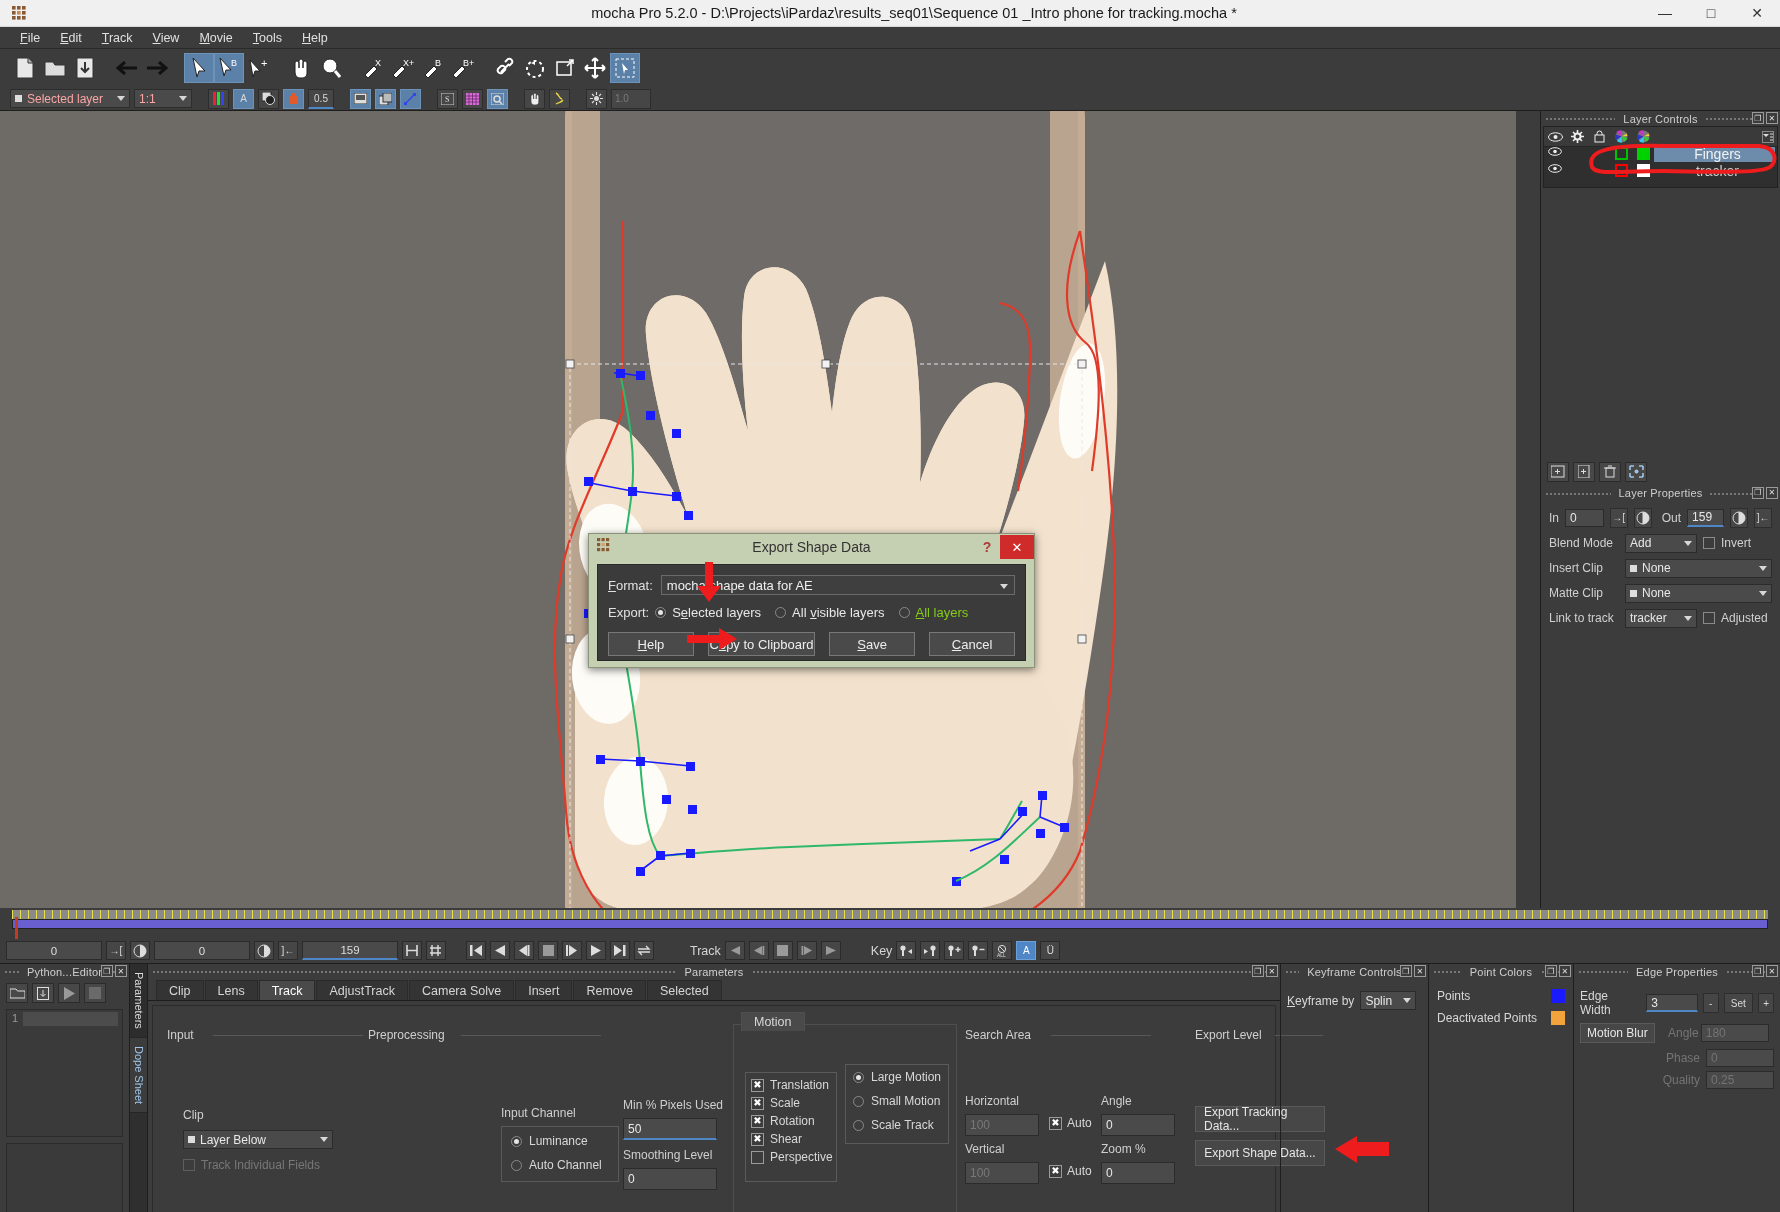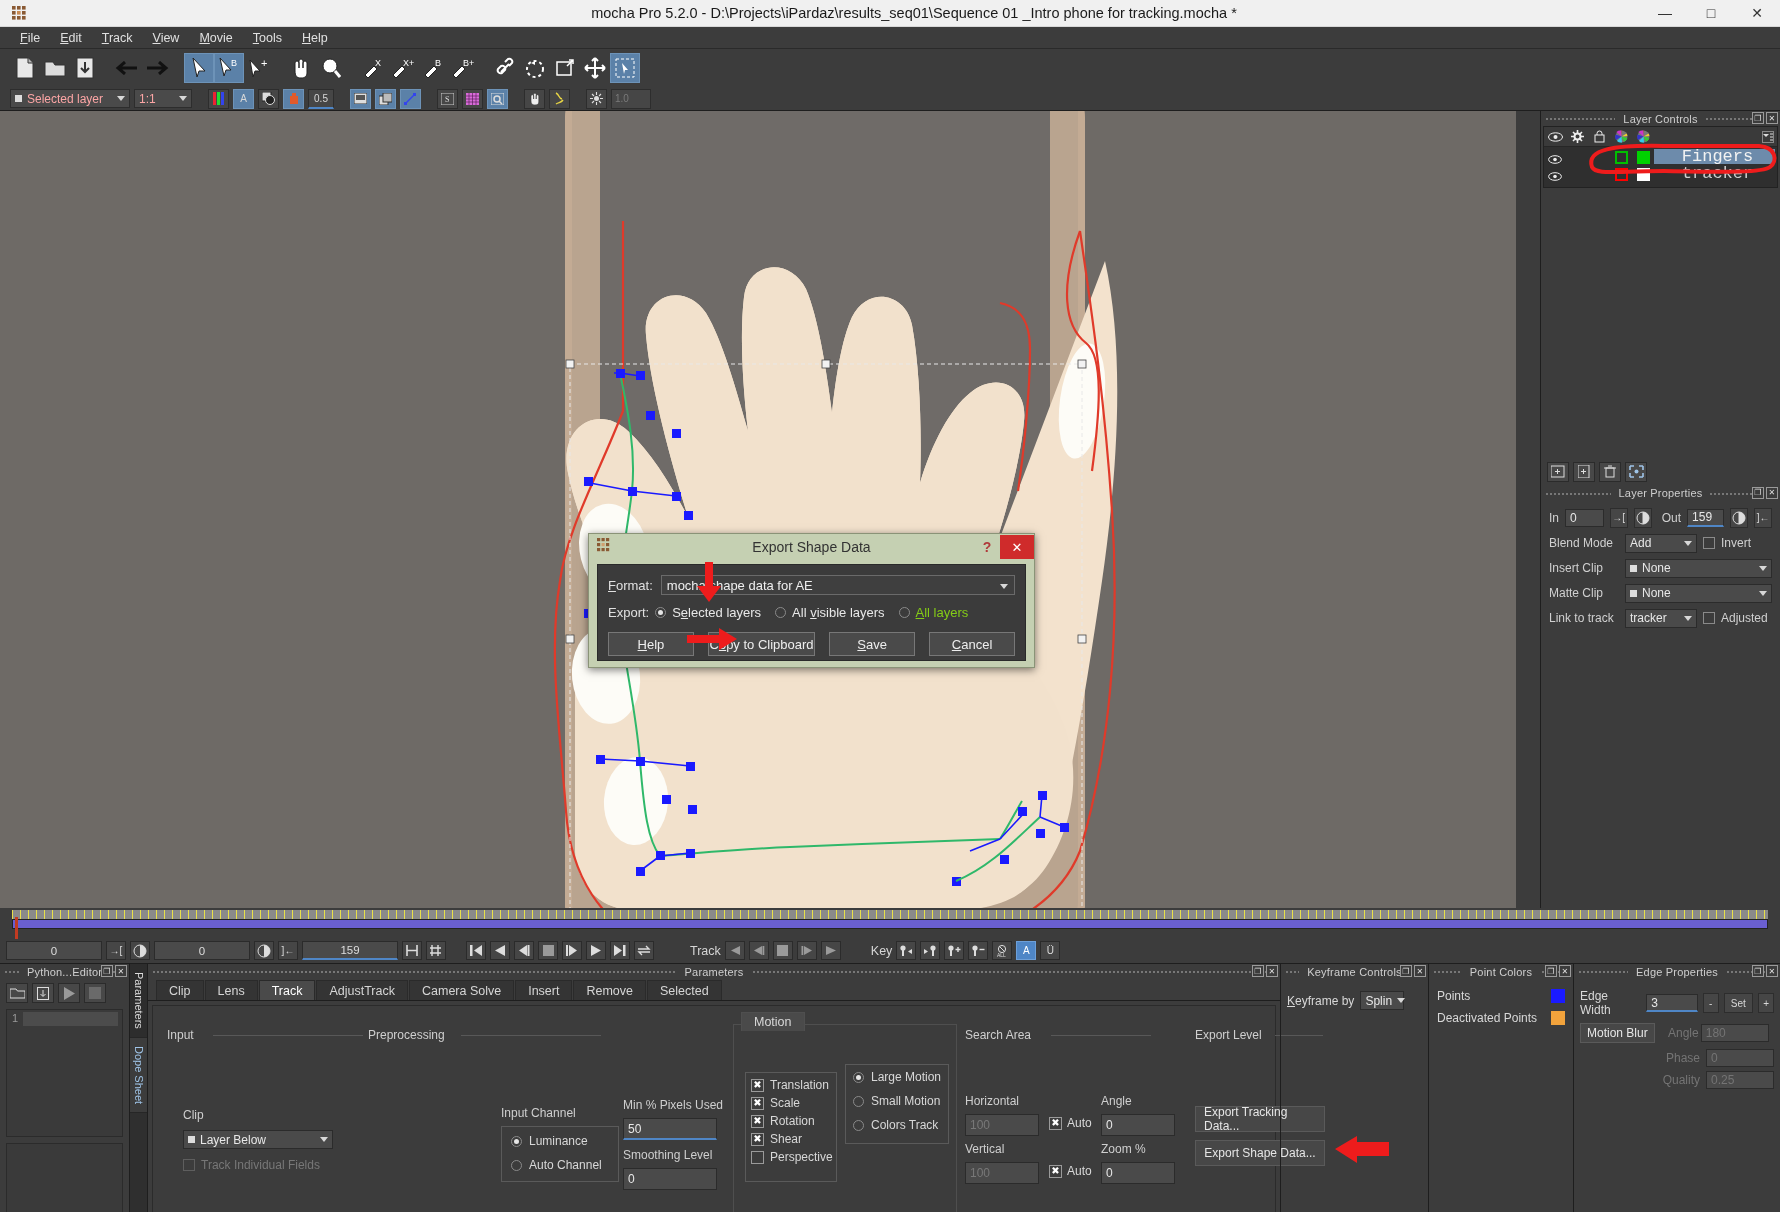--- a/index.html
+++ b/index.html
@@ -58,22 +58,22 @@
   .panel-title span.t{ position:relative; z-index:1; background:#3c3c3c; padding:0 8px;}
   .panel-title .pbtns{ position:absolute; right:2px; top:1px; display:flex; gap:2px;
     z-index:2;}
   .pbtn{ width:12px;height:12px;border:1px solid #9a9a9a;color:#ddd;font-size:8px;
     display:flex;align-items:center;justify-content:center;background:#3c3c3c;}
 
   
   #layerlist{ background:#2f2f2f; border:1px solid #222; margin:0 2px; }
   .lhead{ height:20px; background:#3a3a3a; display:flex; align-items:center;
     border-bottom:1px solid #262626; position:relative;}
-  .lrow{ height:17px; display:flex; align-items:flex-end; font-size:17px;
-    position:relative;font-family:Liberation Mono, monospace;}
+  .lrow{ height:17px; display:flex; align-items:flex-start; font-size:14px;
+    position:relative;}
   .lrow.sel .lname{ background:#6d8bab; color:#f2f2f2; }
   .colcell{ width:22px; display:flex; align-items:center; justify-content:center; }
   .lname{ flex:1; padding-left:6px; color:#cfcfcf; height:15px; line-height:15px;
     margin-right:2px;}
   .swatch{ width:13px; height:13px; }
   .eye{ font-size:11px; color:#e5e5e5; }
 
   .lp-row{ display:flex; align-items:center; gap:6px; padding:3px 8px; font-size:12px;}
   .lp-label{ color:#d0d0d0; }
   .field{ background:#4a4a4a; border:1px solid #2b2b2b; height:18px;
@@ -1076,21 +1076,21 @@
       <div style="position:absolute;left:700px;top:88px;display:flex;align-items:center;gap:7px">
         <span class="radio off">
             <i></i>
           </span>
         <span style="font-size:12px">Small Motion</span>
         </div>
       <div style="position:absolute;left:700px;top:112px;display:flex;align-items:center;gap:7px">
         <span class="radio off">
             <i></i>
           </span>
-        <span style="font-size:12px">Colors Track</span>
+        <span style="font-size:12px">Scale Track</span>
         </div>
 
       <span class="grouplabel" style="left:812px;top:22px">Search Area</span>
       <div class="rule" style="left:898px;top:29px;width:100px"></div>
       <span class="grouplabel" style="left:812px;top:88px">Horizontal</span>
       <div class="field" style="position:absolute;left:812px;top:108px;width:74px;height:22px;color:#787878">100</div>
       <div style="position:absolute;left:896px;top:110px;display:flex;align-items:center;gap:5px">
         <span class="xbox">✖</span>
         <span style="font-size:12px">Auto</span>
         </div>
@@ -1122,21 +1122,21 @@
       <div class="panel-title">
         <div class="dots"></div>
         <span class="t">Keyframe Controls</span>
         <div class="pbtns">
           <div class="pbtn">❐</div>
           <div class="pbtn">✕</div>
         </div>
       </div>
       <div style="display:flex;align-items:center;gap:6px;padding:12px 6px">
         <span style="font-size:12px"><u class="a">K</u>eyframe by</span>
-        <span class="selbox" style="width:44px">
+        <span class="selbox" style="width:56px">
           <span>Splin</span>
           <span class="caret"></span>
           </span>
       </div>
     </div>
 
     <div class="rbp" style="width:145px">
       <div class="panel-title">
         <div class="dots"></div>
         <span class="t">Point Colors</span>

